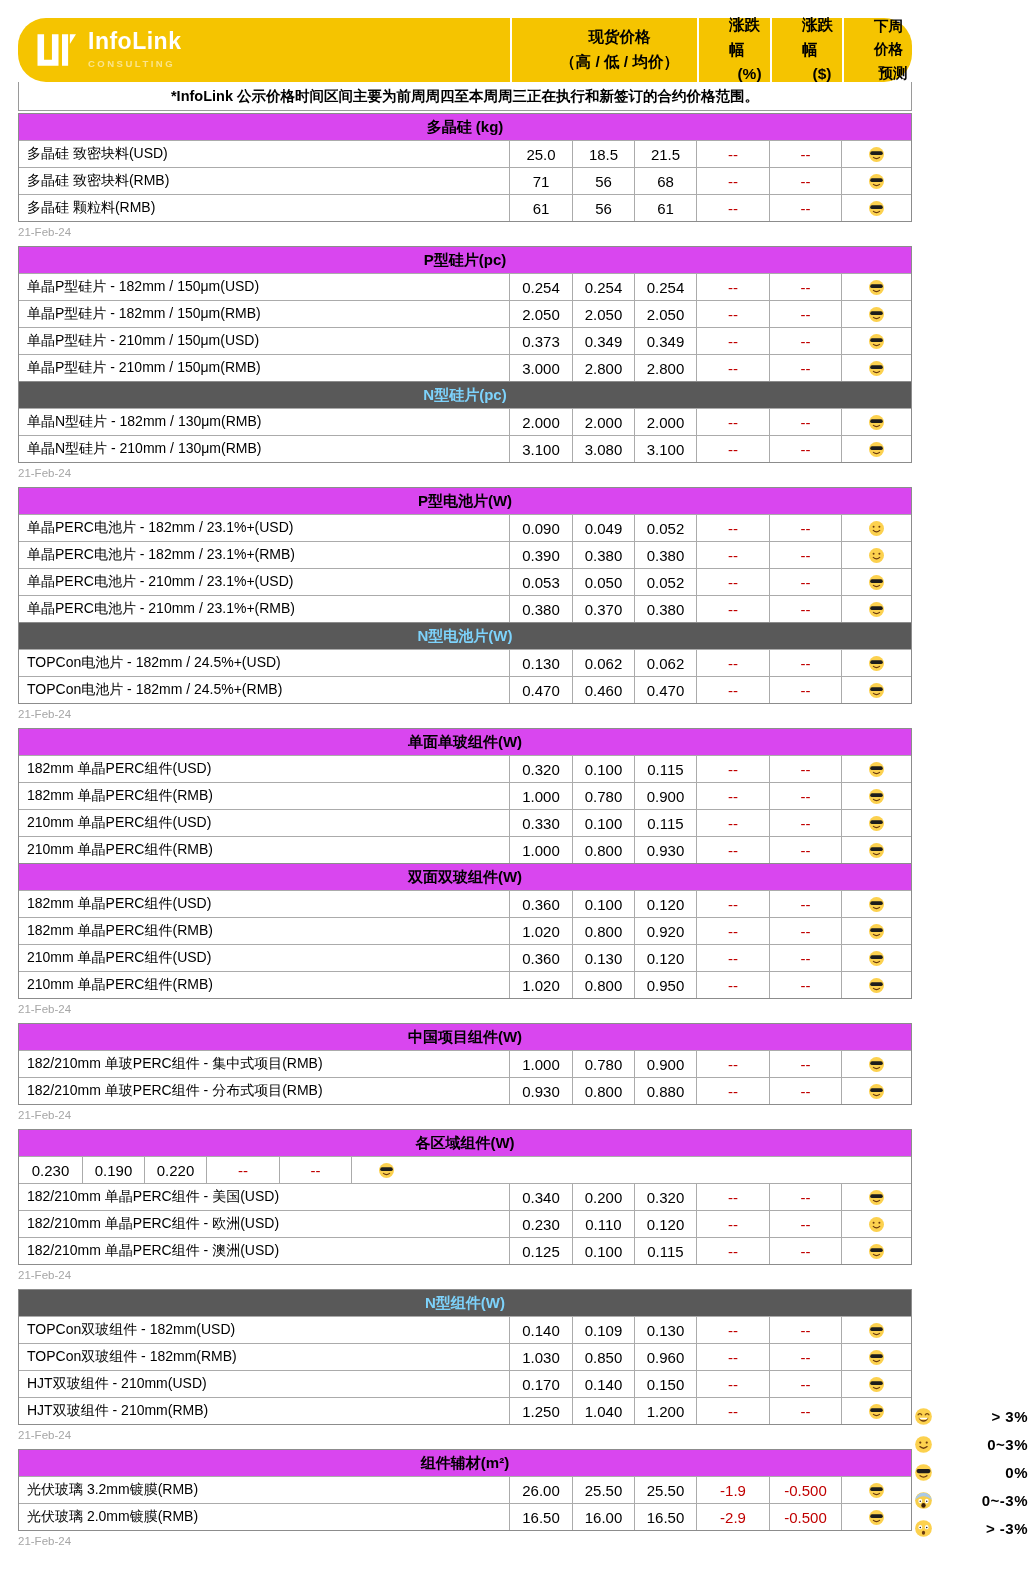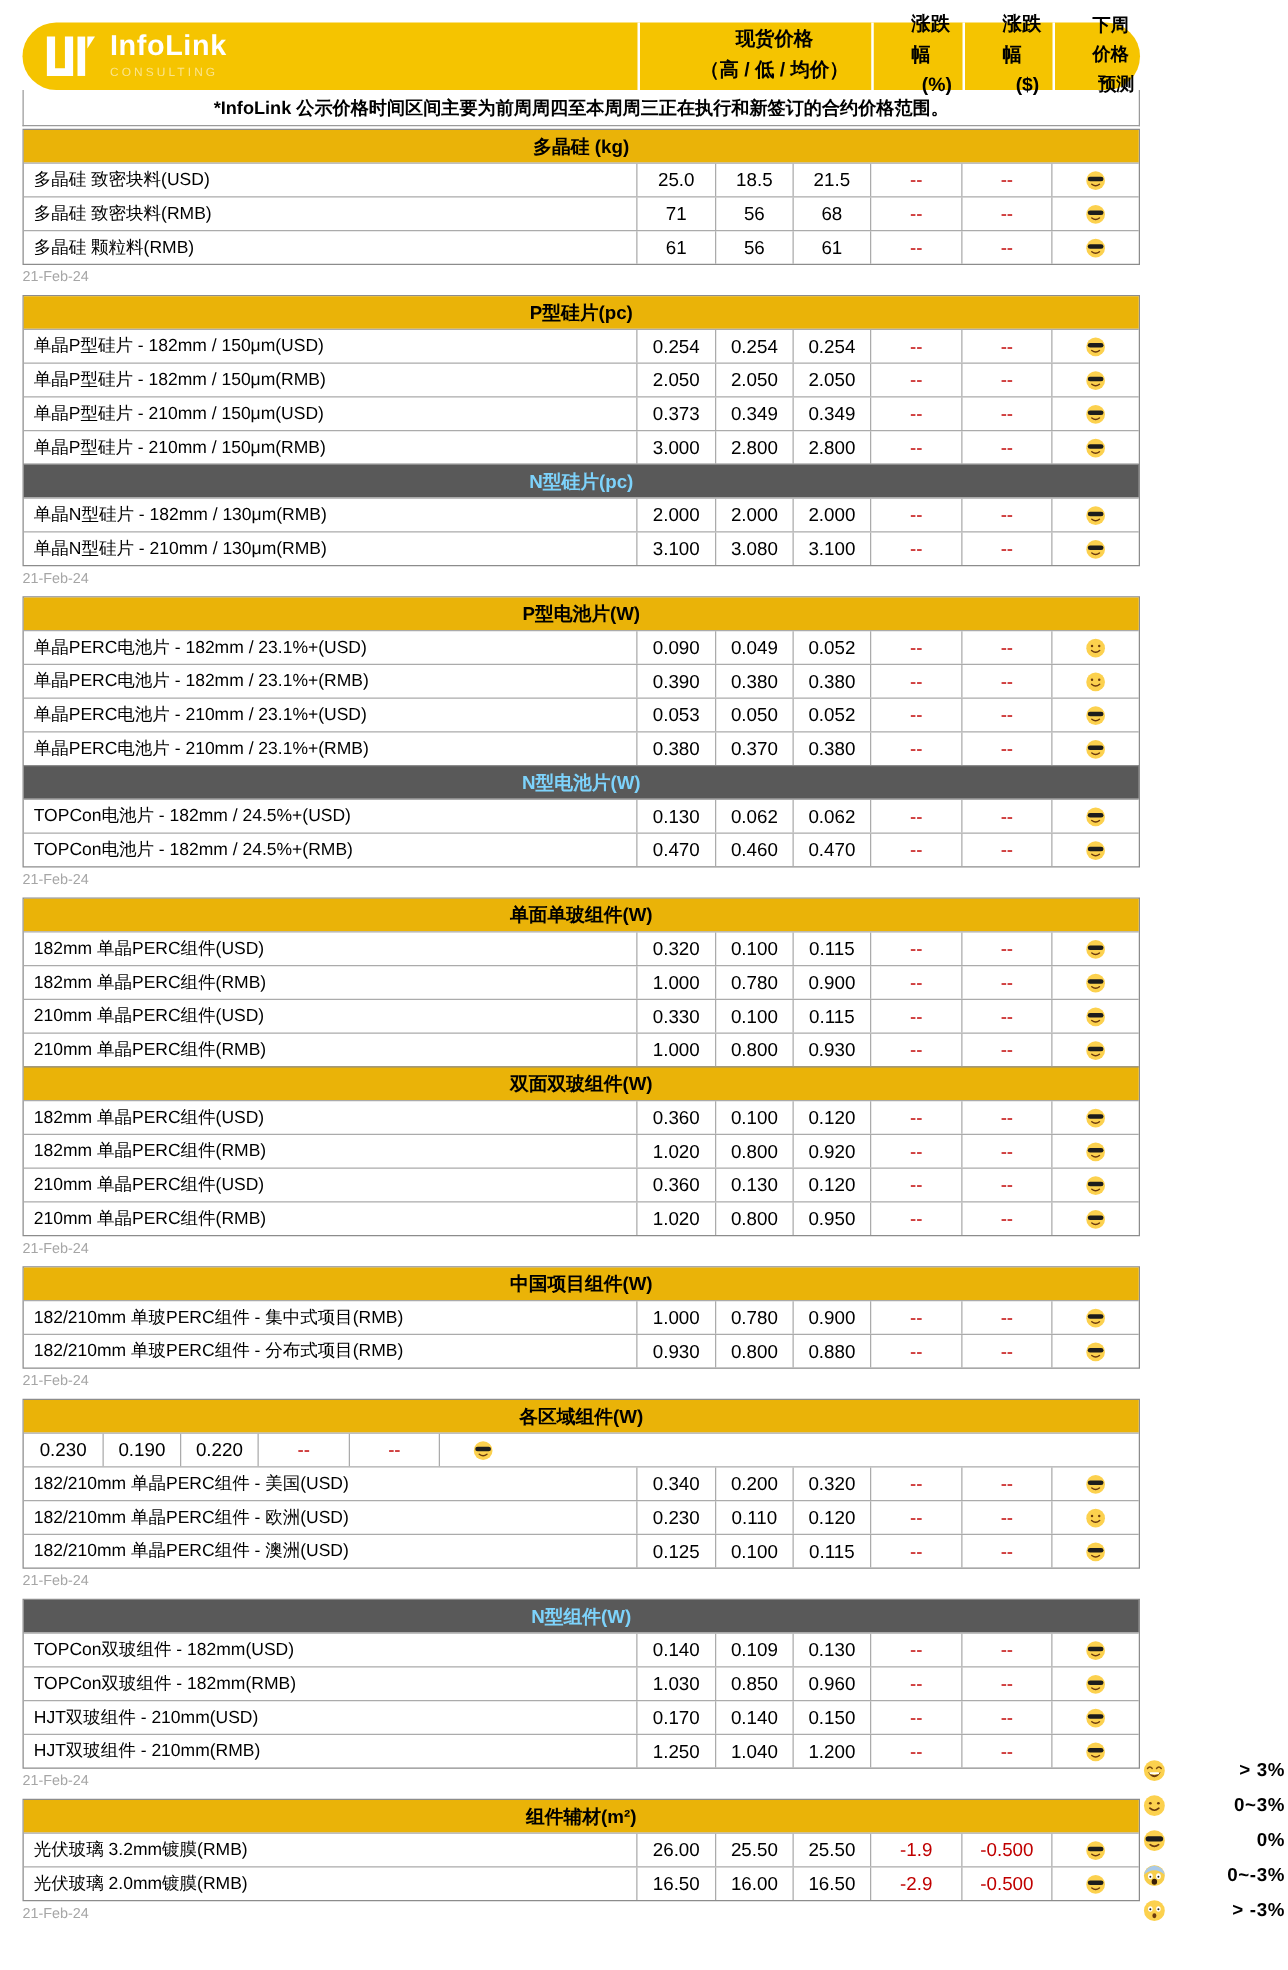--- a/index.html
+++ b/index.html
@@ -4,44 +4,44 @@
 <style>
   html,body{margin:0;padding:0;}
   body{
     width:1030px;height:1576px;position:relative;overflow:hidden;
     background:#ffffff;color:#000;
     font-family:"Liberation Sans","DejaVu Sans",sans-serif;
   }
   .table-col{position:absolute;left:18px;top:18px;width:894px;}
 
   
-  .yellow-header{display:flex;height:54px;background:#F5C400;box-sizing:border-box;border-radius:28px;}
+  .yellow-header{display:flex;height:64px;background:#F5C400;box-sizing:border-box;border-radius:28px;}
   .yh-cell{display:flex;flex-direction:column;justify-content:center;align-items:center;
            font-weight:bold;font-size:15.5px;line-height:1.6;box-sizing:border-box;padding-left:30px;}
   .yh-sep{border-left:2px solid #fff;}
   .yh-logo{width:492px;flex-direction:row;justify-content:flex-start;align-items:center;padding-left:16px;}
   .yh-spot{width:187px;}
   .yh-pct{width:73px;}
   .yh-usd{width:72px;}
   .yh-fc{width:70px;font-size:14.5px;}
   .logo-mark{width:42px;height:36px;margin-right:12px;}
   .brand-stack{display:flex;flex-direction:column;}
   .brand-name{color:#fff;font-size:23px;font-weight:bold;letter-spacing:0.5px;line-height:1.1;}
-  .brand-sub{color:rgba(255,255,255,0.55);font-size:9.5px;font-weight:normal;letter-spacing:2.5px;margin-top:2px;}
+  .brand-sub{color:rgba(255,255,255,0.55);font-size:9.5px;font-weight:bold;letter-spacing:2.5px;margin-top:2px;}
 
   
   .note{height:29px;box-sizing:border-box;border:1px solid #9a9a9a;border-top:none;
         display:flex;align-items:center;justify-content:center;
         font-weight:bold;font-size:14.5px;}
 
   
   .block{border:1px solid #8c8c8c;box-sizing:border-box;margin-top:0;}
   .block:first-of-type{margin-top:2px;}
   .sec-header{height:26px;display:flex;align-items:center;justify-content:center;
-              background:#eab308;font-weight:bold;font-size:15px;}
+              background:#d946ef;font-weight:bold;font-size:15px;}
   .sec-header.dark{background:#595959;color:#7dd3fc;}
   .sec-header:not(:first-child){border-top:1px solid #8c8c8c;}
   .row{display:flex;height:27px;border-top:1px solid #ababab;box-sizing:border-box;}
   .cell{display:flex;align-items:center;justify-content:center;box-sizing:border-box;
         font-size:15px;border-left:1px solid #ababab;overflow:hidden;white-space:nowrap;}
   .cell:first-child{border-left:none;}
   .c-label{width:490px;justify-content:flex-start;padding-left:8px;font-size:14px;}
   .c-high{width:63px;}
   .c-low{width:62px;text-align:center;}
   .c-avg{width:62px;}

